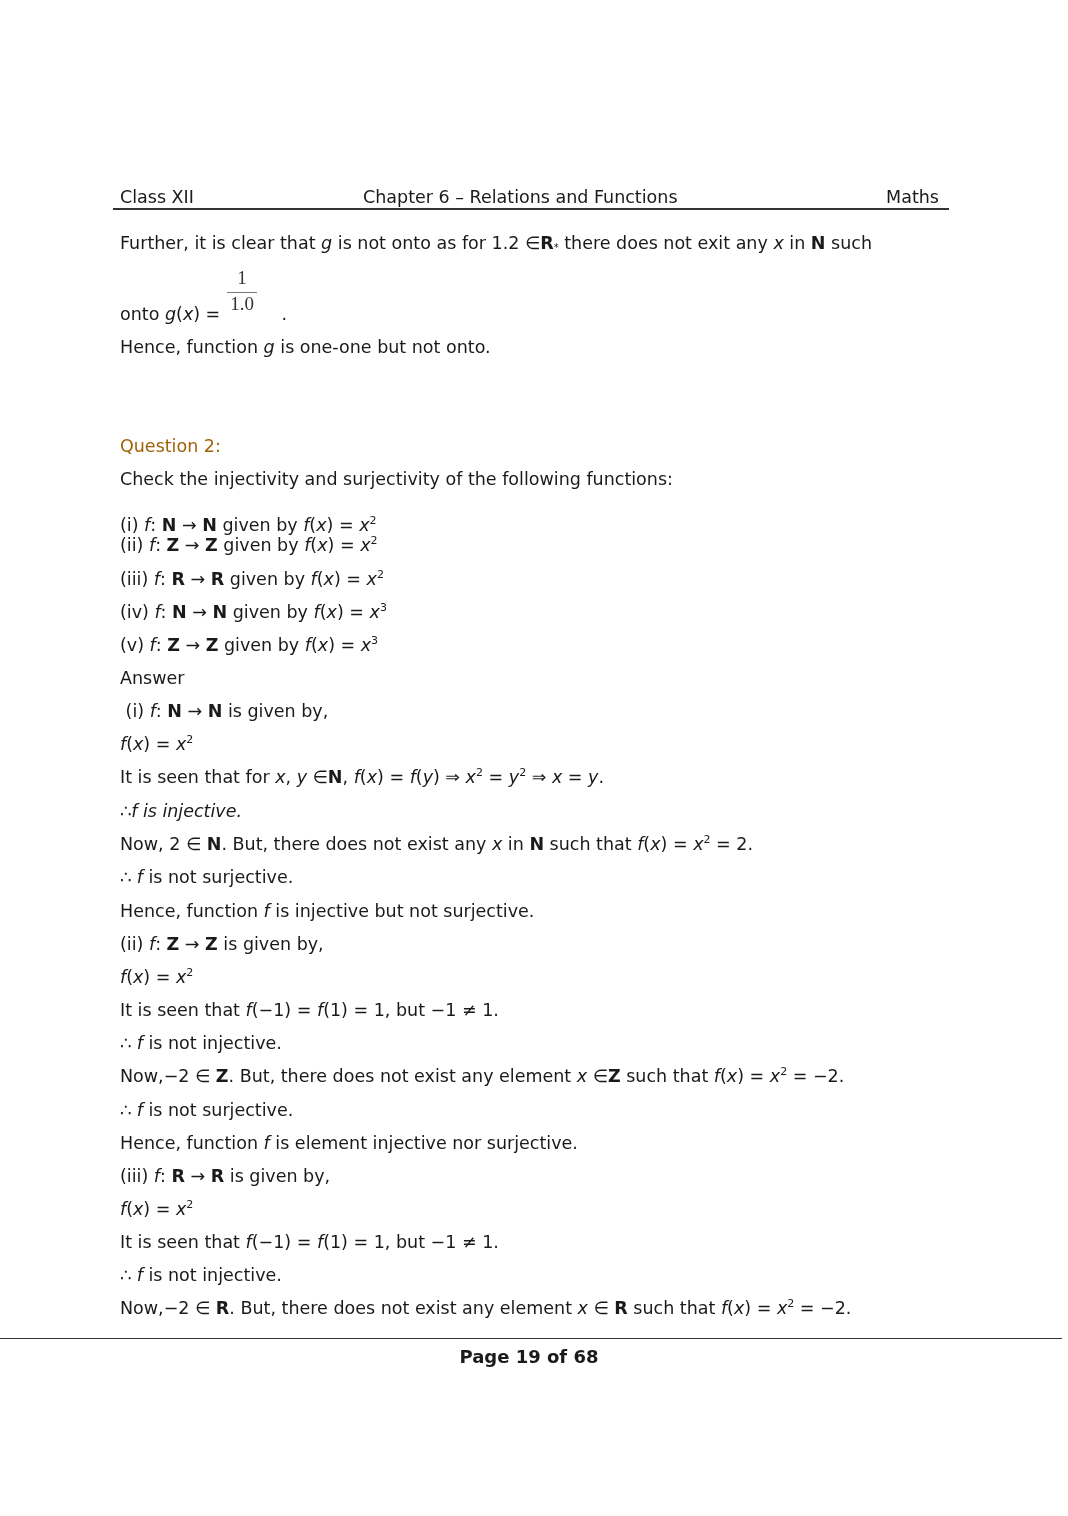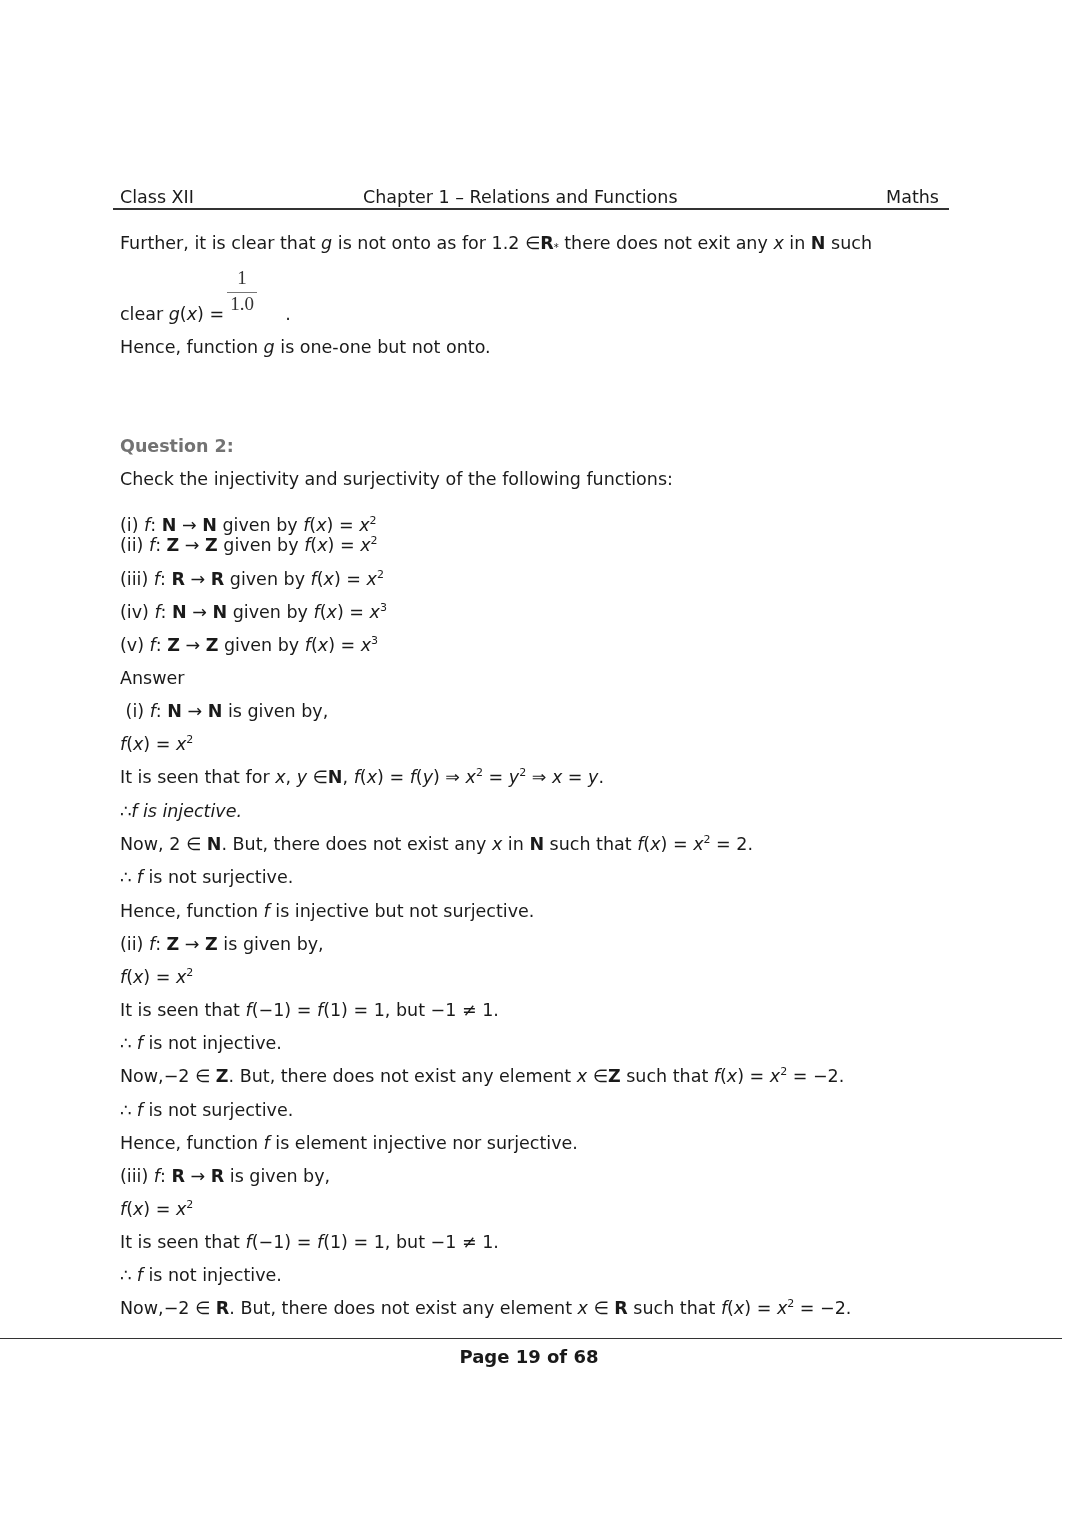--- a/index.html
+++ b/index.html
@@ -9,43 +9,43 @@
             border-bottom:2px solid #333; font-size:17.5px; }
   .header span { position:absolute; top:0; line-height:22px;text-align:right; }
   .h-left { left:7px; }
   .h-center { left:250px; }
   .h-right { right:10px; }
   .line { position:absolute; left:120px; font-size:17.5px; line-height:22px; white-space:nowrap; }
   .line i { font-style:italic; }
   .line b { font-weight:bold; }
   .line sup { font-size:11px; vertical-align:7px; line-height:0; }
   .line sub { font-size:10px; vertical-align:-2px; line-height:0; }
-  .qhead { color:#737373; font-weight:bold; }
+  .qhead { color:#a16207; font-weight:normal; }
   .frac { position:absolute; left:227px; top:266px; width:30px; text-align:center;
           font-family:"Liberation Serif", serif; font-size:19px; color:#333; }
   .frac .num { display:block; line-height:24px; }
   .frac .bar { display:block; border-top:1.5px solid #777; margin:2px 0 0 0; }
   .frac .den { display:block; line-height:22px; }
   .footer-rule { position:absolute; left:0; top:1338px; width:1062px; border-top:1.5px solid #333; }
   .footer { position:absolute; left:0; width:1068px; top:1346px; text-align:center;
             font-size:18px; font-weight:bold; line-height:22px; }
   .footer span { position:relative; left:-5px; }
 </style>
 </head>
 <body>
 
 <div class="header">
   <span class="h-left">Class XII</span>
-  <span class="h-center">Chapter 1 – Relations and Functions</span>
+  <span class="h-center">Chapter 6 – Relations and Functions</span>
   <span class="h-right">Maths</span>
 </div>
 
 <div id="content">
     <div class="line" style="top: 232px;"><span style="white-space: pre;">Further, it is clear that </span><i>g</i><span style="white-space: pre;"> is not onto as for 1.2 ∈</span><b>R</b><sub>*</sub><span style="white-space: pre;"> there does not exit any </span><i>x</i><span style="white-space: pre;"> in </span><b>N</b><span style="white-space: pre;"> such</span></div>
-    <div class="line" style="top: 303px;"><span style="white-space: pre;">clear </span><i>g</i><span style="white-space: pre;">(</span><i>x</i><span style="white-space: pre;">) = </span><span style="white-space: pre;">          .</span></div>
+    <div class="line" style="top: 303px;"><span style="white-space: pre;">onto </span><i>g</i><span style="white-space: pre;">(</span><i>x</i><span style="white-space: pre;">) = </span><span style="white-space: pre;">          .</span></div>
     <div class="line" style="top: 336px;"><span style="white-space: pre;">Hence, function </span><i>g</i><span style="white-space: pre;"> is one-one but not onto.</span></div>
     <div class="line qhead" style="top: 435px;"><span style="white-space: pre;">Question 2:</span></div>
     <div class="line" style="top: 468px;"><span style="white-space: pre;">Check the injectivity and surjectivity of the following functions:</span></div>
     <div class="line" style="top: 514px;"><span style="white-space: pre;">(i) </span><i>f</i><span style="white-space: pre;">: </span><b>N</b><span style="white-space: pre;"> → </span><b>N</b><span style="white-space: pre;"> given by </span><i>f</i><span style="white-space: pre;">(</span><i>x</i><span style="white-space: pre;">) = </span><i>x</i><sup>2</sup></div>
     <div class="line" style="top: 534px;"><span style="white-space: pre;">(ii) </span><i>f</i><span style="white-space: pre;">: </span><b>Z</b><span style="white-space: pre;"> → </span><b>Z</b><span style="white-space: pre;"> given by </span><i>f</i><span style="white-space: pre;">(</span><i>x</i><span style="white-space: pre;">) = </span><i>x</i><sup>2</sup></div>
     <div class="line" style="top: 568px;"><span style="white-space: pre;">(iii) </span><i>f</i><span style="white-space: pre;">: </span><b>R</b><span style="white-space: pre;"> → </span><b>R</b><span style="white-space: pre;"> given by </span><i>f</i><span style="white-space: pre;">(</span><i>x</i><span style="white-space: pre;">) = </span><i>x</i><sup>2</sup></div>
     <div class="line" style="top: 601px;"><span style="white-space: pre;">(iv) </span><i>f</i><span style="white-space: pre;">: </span><b>N</b><span style="white-space: pre;"> → </span><b>N</b><span style="white-space: pre;"> given by </span><i>f</i><span style="white-space: pre;">(</span><i>x</i><span style="white-space: pre;">) = </span><i>x</i><sup>3</sup></div>
     <div class="line" style="top: 634px;"><span style="white-space: pre;">(v) </span><i>f</i><span style="white-space: pre;">: </span><b>Z</b><span style="white-space: pre;"> → </span><b>Z</b><span style="white-space: pre;"> given by </span><i>f</i><span style="white-space: pre;">(</span><i>x</i><span style="white-space: pre;">) = </span><i>x</i><sup>3</sup></div>
     <div class="line" style="top: 667px;"><span style="white-space: pre;">Answer</span></div>
     <div class="line" style="top: 700px;"><span style="white-space: pre;"> (i) </span><i>f</i><span style="white-space: pre;">: </span><b>N</b><span style="white-space: pre;"> → </span><b>N</b><span style="white-space: pre;"> is given by,</span></div>

